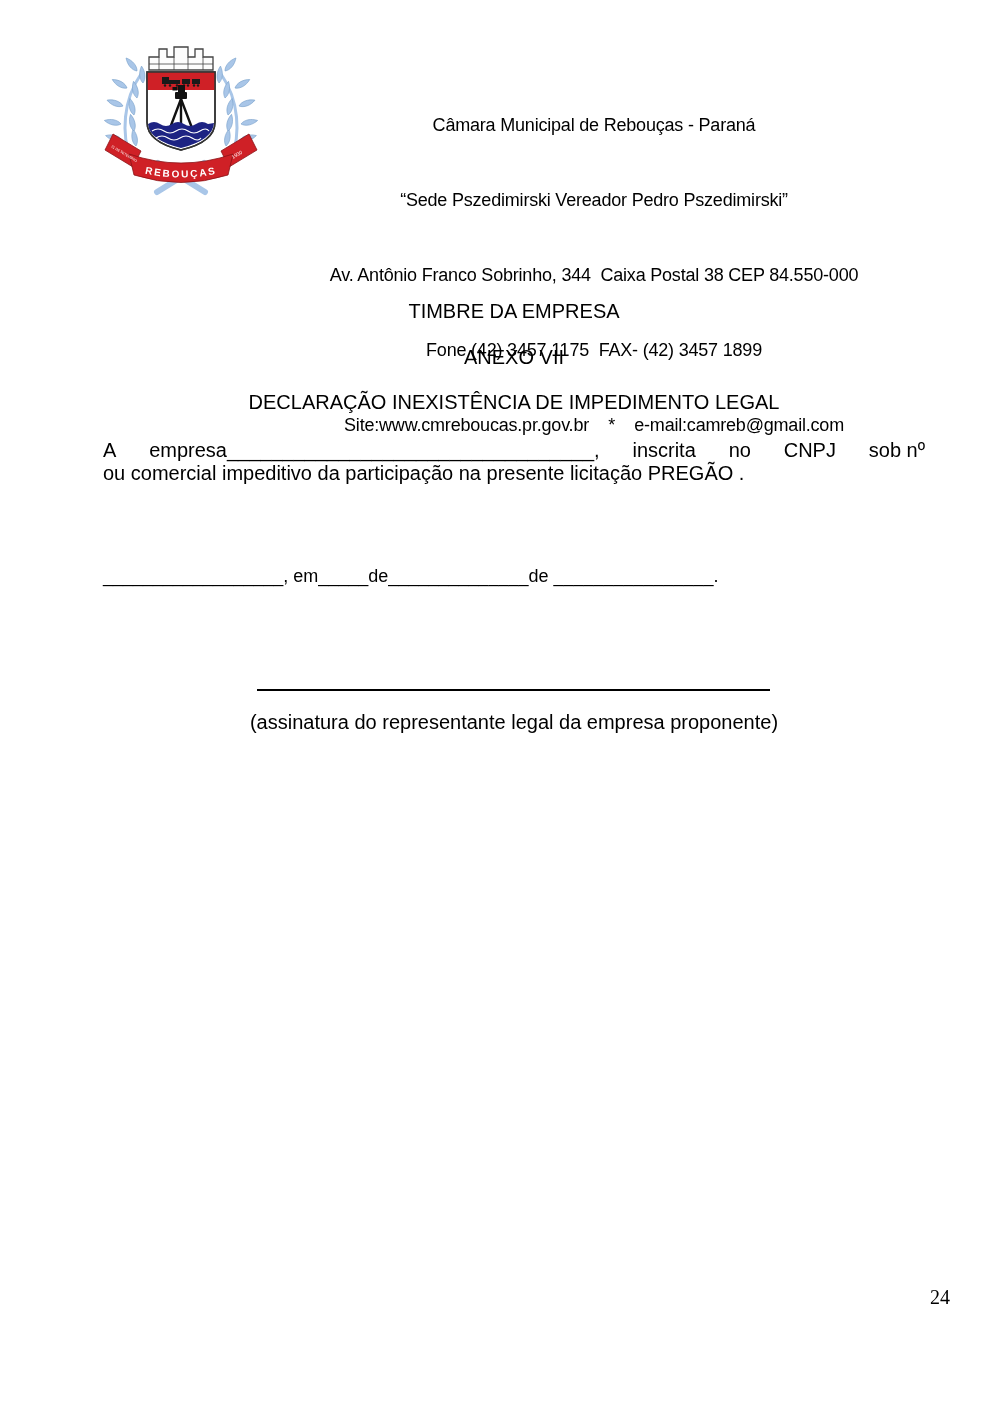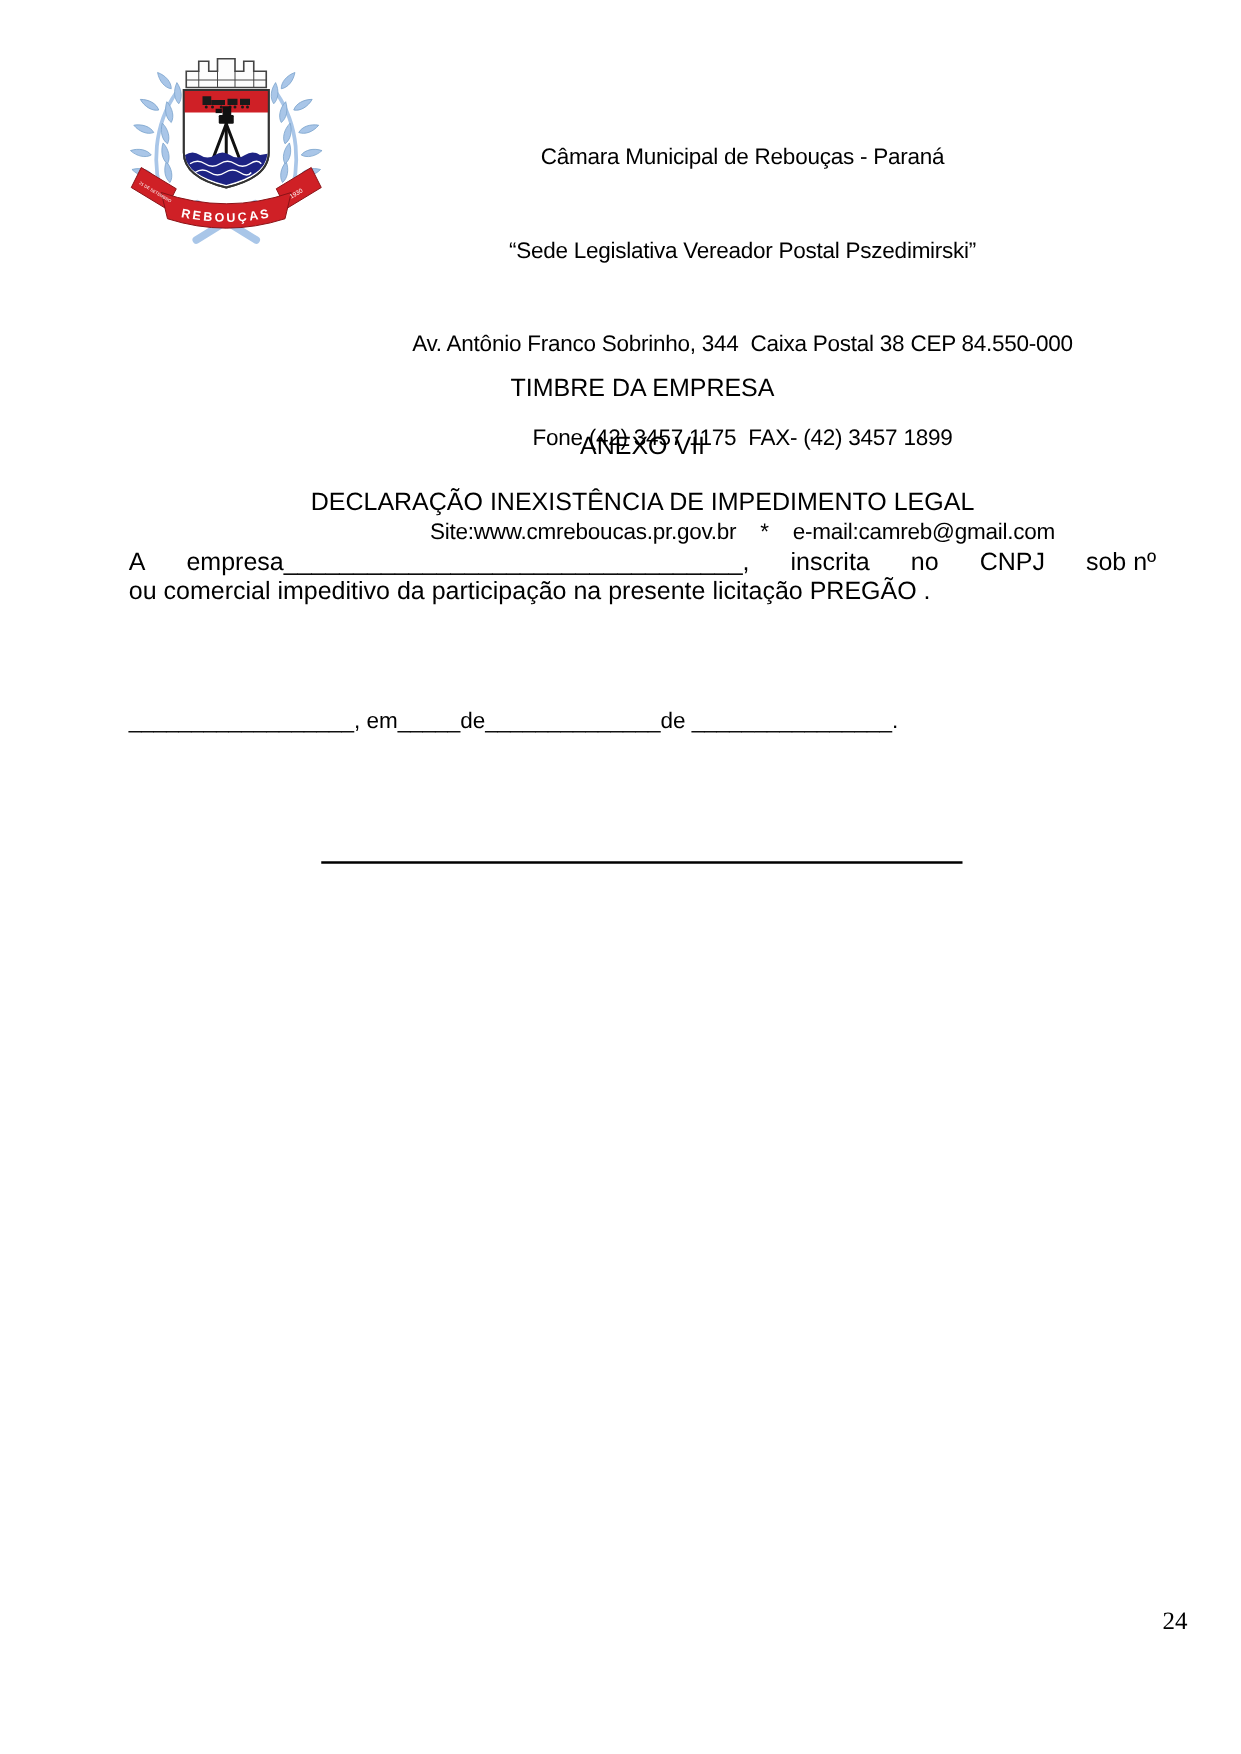--- a/index.html
+++ b/index.html
@@ -152,21 +152,21 @@
             <textPath href="#ribbonPath" startOffset="50%" text-anchor="middle">REBOUÇAS</textPath>
           </text>
           <text transform="translate(10,109) rotate(31)" font-size="3.4" fill="#ffffff" font-family="Liberation Sans, sans-serif">21 DE SETEMBRO</text>
           <text transform="translate(132,121) rotate(-31)" font-size="5" fill="#ffffff" font-family="Liberation Sans, sans-serif">1930</text>
         </g>
       </svg>
     </div>
 
     <div class="lh-text">
       <div>Câmara Municipal de Rebouças - Paraná</div>
-      <div>“Sede Legislativa Vereador Postal Pszedimirski”</div>
+      <div>“Sede Pszedimirski Vereador Pedro Pszedimirski”</div>
       <div>Av. Antônio Franco Sobrinho, 344  Caixa Postal 38 CEP 84.550-000</div>
       <div>Fone (42) 3457 1175  FAX- (42) 3457 1899</div>
       <div>Site:www.cmreboucas.pr.gov.br    *    e-mail:camreb@gmail.com</div>
     </div>
   </div>
 
   <div class="h-center h-stamp">TIMBRE DA EMPRESA</div>
   <div class="h-center h-title">DECLARAÇÃO INEXISTÊNCIA DE IMPEDIMENTO LEGAL</div>
   <div class="h-center h-annex">ANEXO VII</div>
 
@@ -178,16 +178,17 @@
       <span>no</span>
       <span>CNPJ</span>
       <span>sob nº</span>
     </div>
     <div class="para-l">ou comercial impeditivo da participação na presente licitação PREGÃO .</div>
   </div>
 
   <div class="dateline">__________________, em_____de______________de ________________.</div>
 
   <div class="sig-rule"></div>
+  <div class="sig-caption">(assinatura do representante legal da empresa proponente)</div>
 
   <div class="page-num">24</div>
 
 </div>
 
 </body></html>

